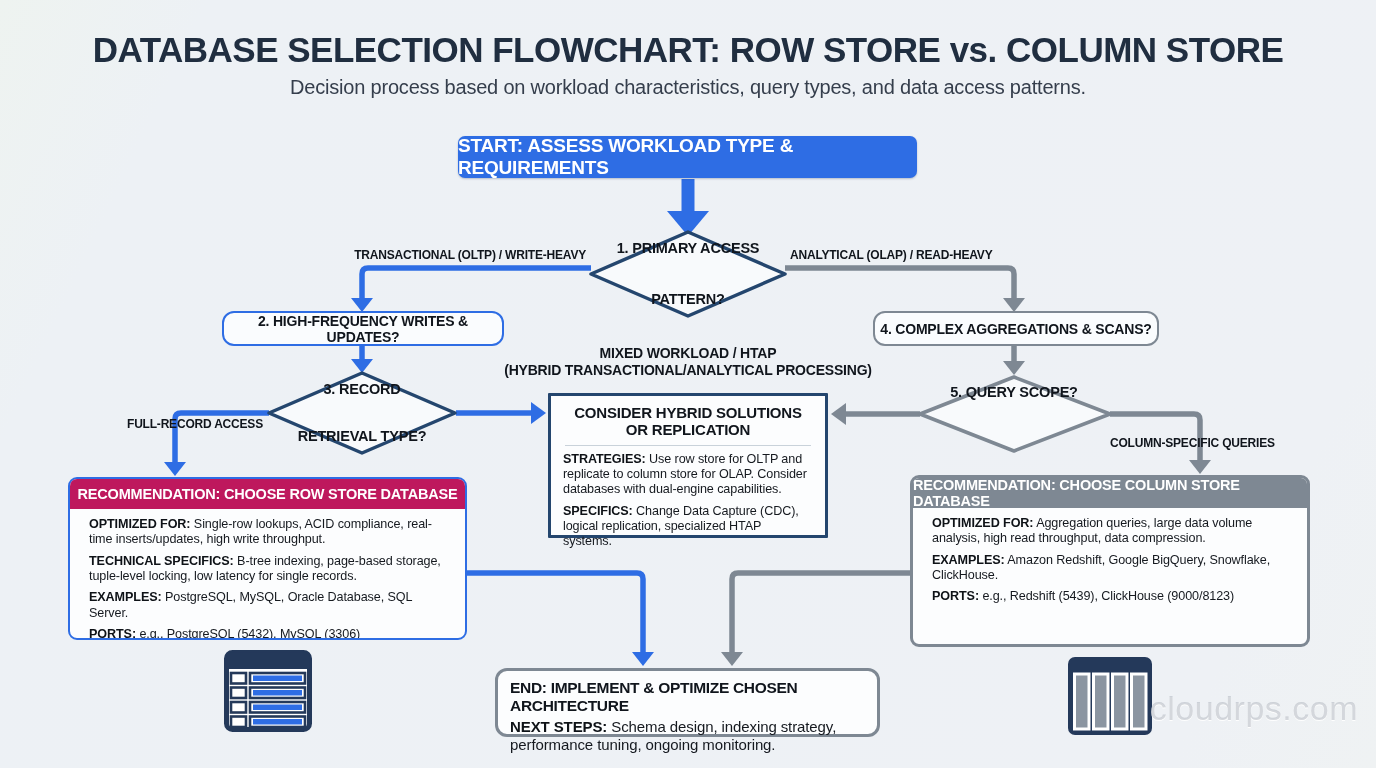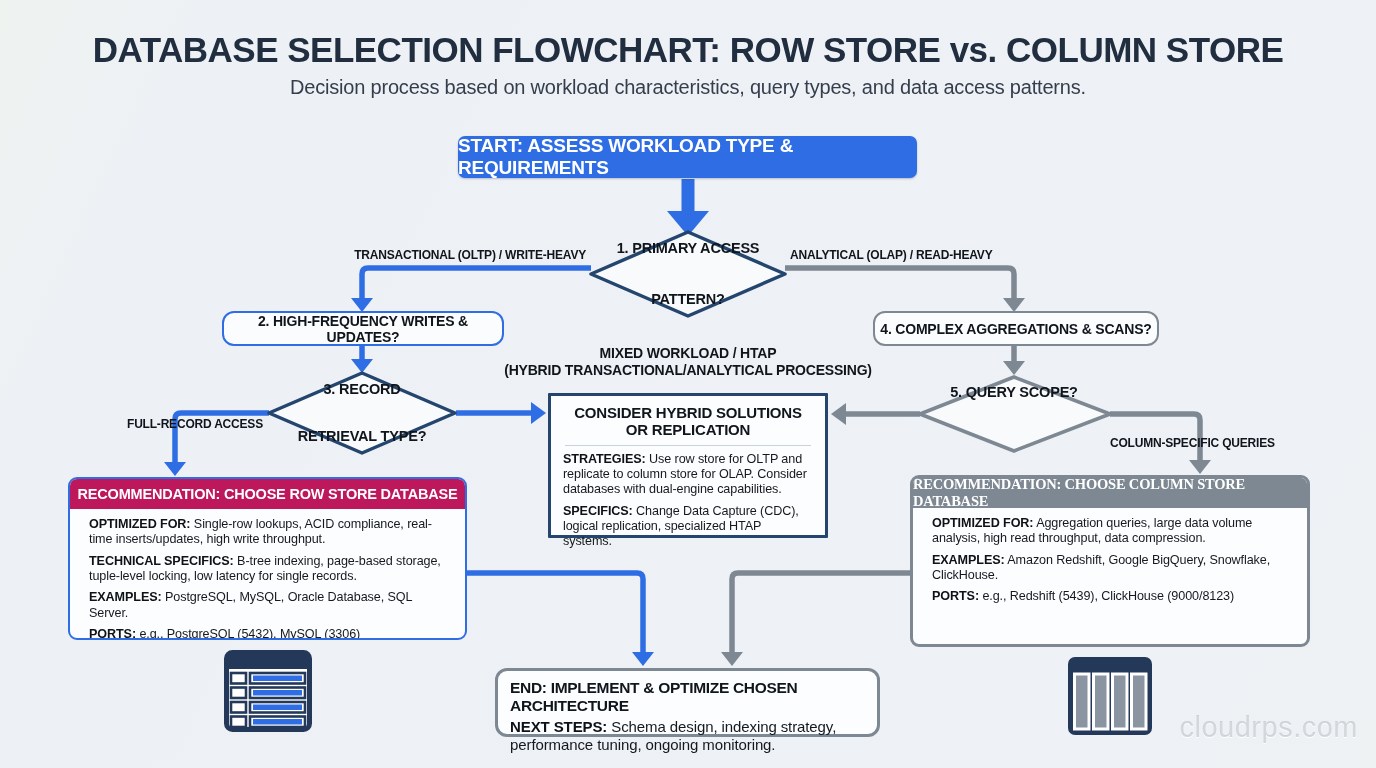--- a/index.html
+++ b/index.html
@@ -46,29 +46,29 @@
   .item{font-size:12.6px;line-height:1.22;letter-spacing:-0.1px;margin:0 0 6px 0;color:#15191f;}
   .item b{font-weight:700;color:#0e1217;}
   .rec-box{background:#fcfdfe;border-radius:9px;box-sizing:border-box;overflow:hidden;}
   .rec-row{left:68px;top:477px;width:399px;height:163px;border:2.5px solid #2e6de4;}
   .rec-col{left:910px;top:475px;width:400px;height:172px;border:3px solid #7e8893;}
   .rec-header{
     height:30px;display:flex;align-items:center;justify-content:center;color:#fff;
     font-weight:700;font-size:14.5px;letter-spacing:-0.2px;
   }
   .rec-header-blue{background:#be185d;}
-  .rec-header-gray{background:#7e8893;font-family:Liberation Serif, serif;}
+  .rec-header-gray{background:#7e8893;}
   .rec-body{padding:8px 12px 4px 19px;}
   .end-box{
     left:495px;top:668px;width:385px;height:69px;background:#fcfdfe;border:3px solid #7e8893;
     border-radius:12px;box-sizing:border-box;padding:8px 12px;
   }
   .end-title{font-weight:700;font-size:15.5px;letter-spacing:-0.3px;margin:0 0 3px 0;}
   .watermark{
-    right:18px;bottom:24px;font-size:29px;color:rgba(176,183,192,0.55);
+    right:18px;bottom:40px;font-size:34px;color:rgba(176,183,192,0.55);
     text-shadow:0 1px 0 rgba(255,255,255,.9);letter-spacing:0.5px;
   }
 </style>
 </head>
 <body>
 
 <div class="canvas">
 
   <div class="abs page-subtitle">Decision process based on workload characteristics, query types, and data access patterns.</div>
   <div class="abs page-title">DATABASE SELECTION FLOWCHART: ROW STORE vs. COLUMN STORE</div>

